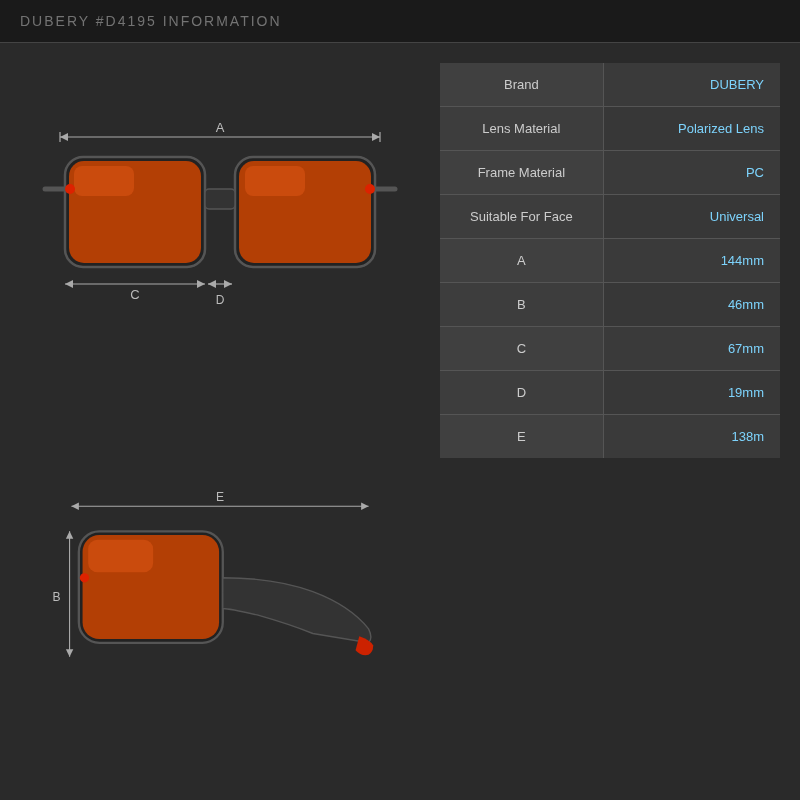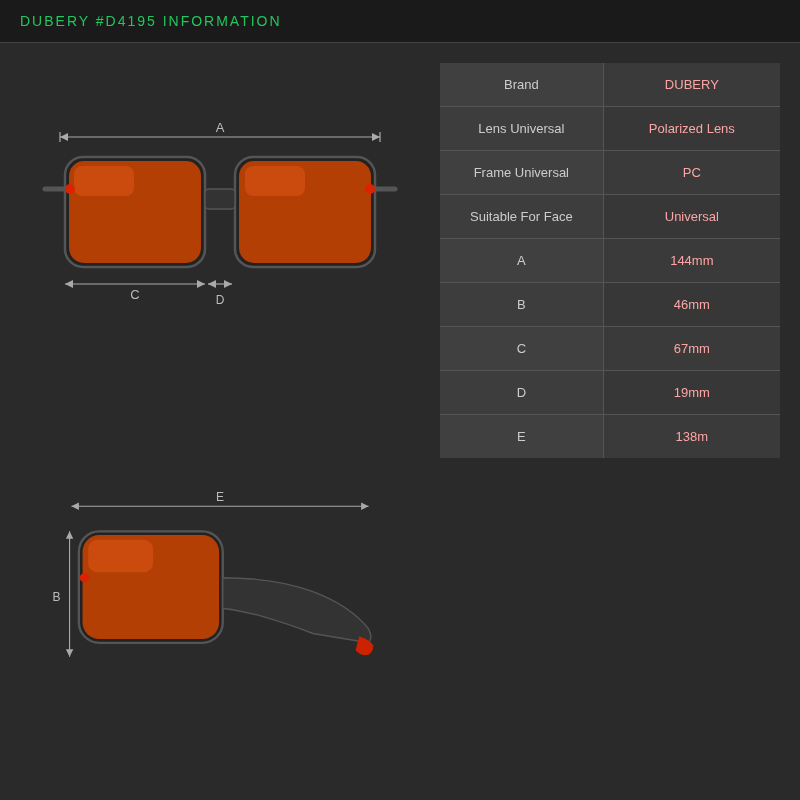--- a/index.html
+++ b/index.html
@@ -11,21 +11,21 @@
       overflow: hidden;
     }
 
     
     .header {
       background: #1a1a1a;
       border-bottom: 1px solid #444;
       padding: 12px 20px;
     }
     .header-title {
-      color: #22c55e;
+      color: #737373;
       font-size: 14px;
       font-weight: normal;
       letter-spacing: 2px;
     }
 
     
     .main-content {
       display: flex;
       padding: 20px;
       gap: 20px;
@@ -96,22 +96,22 @@
 
     .specs-table td:first-child {
       background: #404040;
       width: 48%;
       text-align: center;
       border-right: 1px solid #555;
     }
 
     .specs-table td:last-child {
       background: #3a3a3a;
-      text-align: center;
-      color: #fca5a5;
+      text-align: right;
+      color: #7dd3fc;
     }
 
     
     .specs-table tr:nth-child(even) td:first-child {
       background: #3d3d3d;
     }
     .specs-table tr:nth-child(even) td:last-child {
       background: #373737;
     }
   </style>
@@ -201,25 +201,25 @@
   </div>
 
   <div class="right-panel">
     <table class="specs-table">
       <tbody id="specs-tbody">
       <tr>
             <td>Brand</td>
             <td>DUBERY</td>
           </tr>
           <tr>
-            <td>Lens Universal</td>
+            <td>Lens Material</td>
             <td>Polarized Lens</td>
           </tr>
           <tr>
-            <td>Frame Universal</td>
+            <td>Frame Material</td>
             <td>PC</td>
           </tr>
           <tr>
             <td>Suitable For Face</td>
             <td>Universal</td>
           </tr>
           <tr>
             <td>A</td>
             <td>144mm</td>
           </tr>

